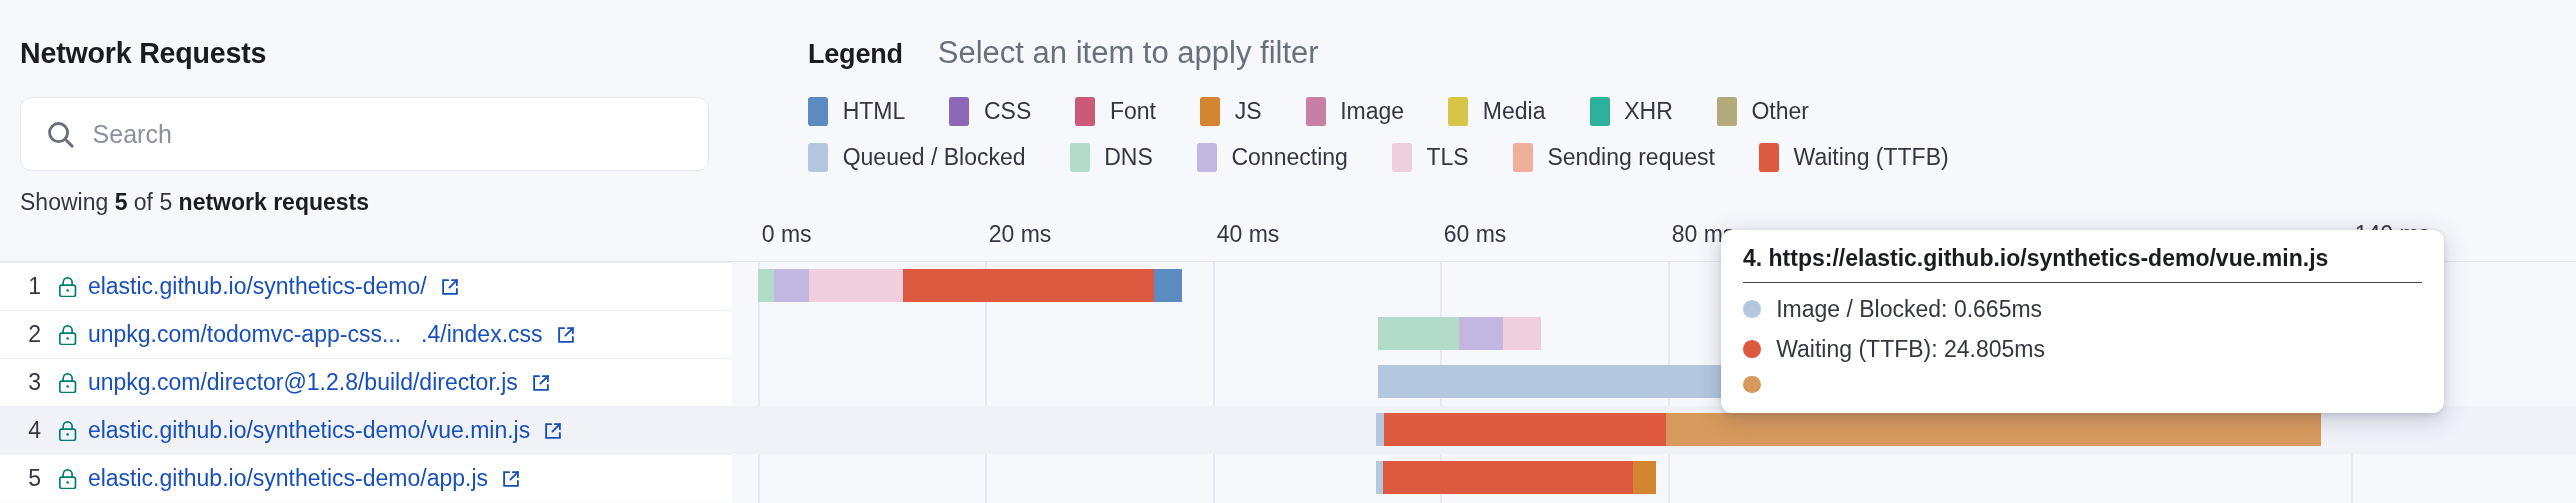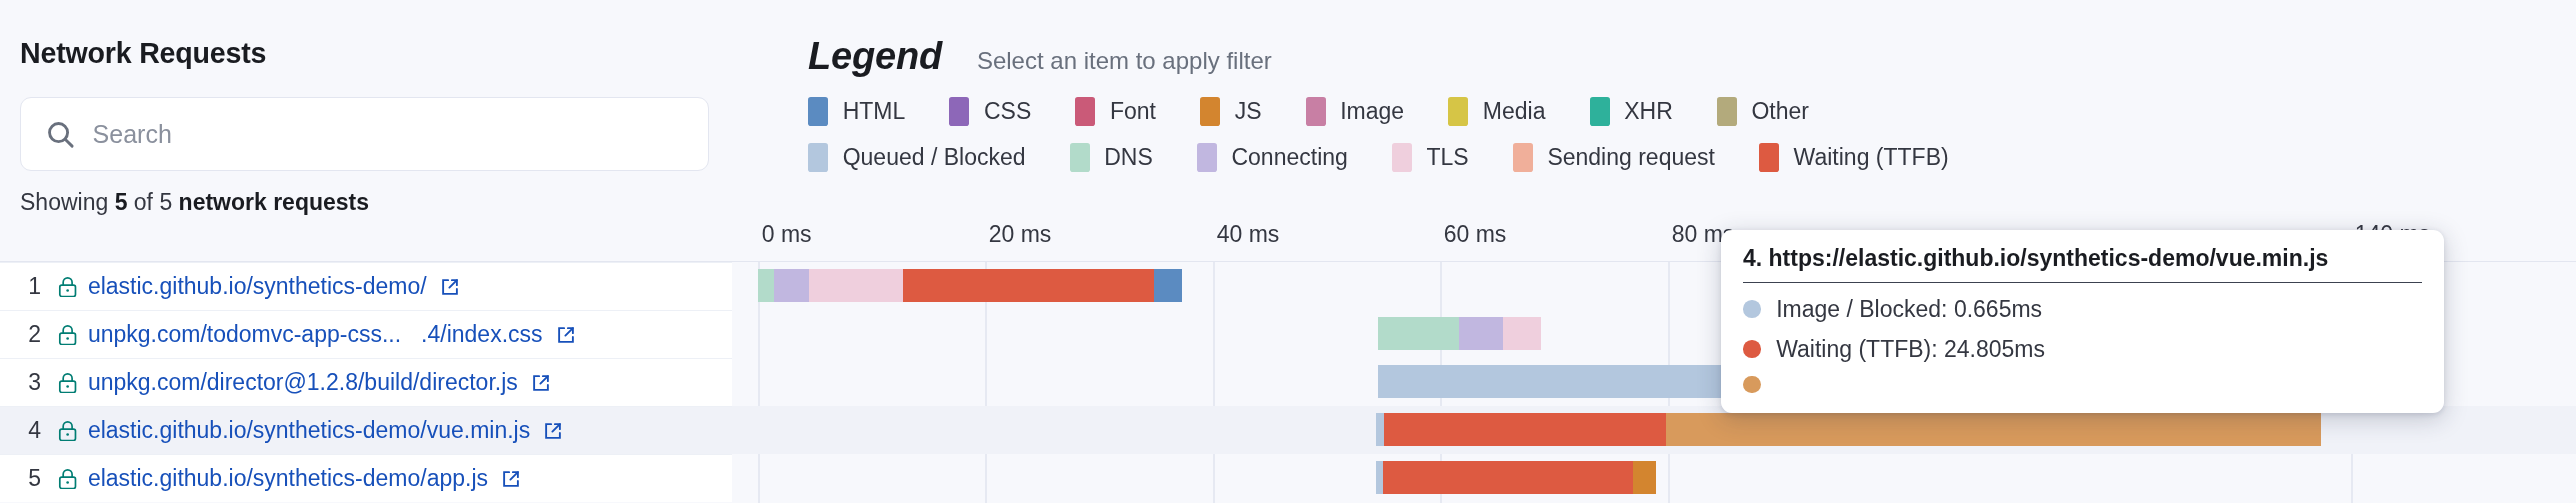--- a/index.html
+++ b/index.html
@@ -36,22 +36,22 @@
     font-size: 23px; color: #343741;
   }
   .showing b { font-weight: bold; color: #1A1C21; }
 
   
   .legend { position: absolute; left: 732px; top: 0; width: 1844px; }
   .legend-head {
     position: absolute; left: 76px; top: 35px;
     display: flex; align-items: baseline; gap: 35px;
   }
-  .legend-title { font-size: 38px; font-weight: bold; color: #1A1C21; letter-spacing: -0.2px; font-style: italic; }
-  .legend-hint { font-size: 24px; color: #69707D; }
+  .legend-title { font-size: 27px; font-weight: bold; color: #1A1C21; letter-spacing: -0.2px; }
+  .legend-hint { font-size: 31px; color: #69707D; }
   .legend-row { position: absolute; left: 76px; display: flex; align-items: flex-start; }
   .legend-row.r1 { top: 97px; }
   .legend-row.r2 { top: 143px; }
   .legend-item { display: flex; align-items: center; margin-right: 44px; cursor: pointer; }
   .legend-swatch { width: 20px; height: 28.6px; border-radius: 2.8px; margin-right: 14.7px; flex: 0 0 20px; }
   .legend-label { font-size: 23px; color: #343741; white-space: nowrap; }
 
   
   .chart { position: absolute; left: 732px; top: 214px; width: 1844px; height: 289px; }
   .axis { position: absolute; left: 0; top: 0; width: 100%; height: 48px; }

